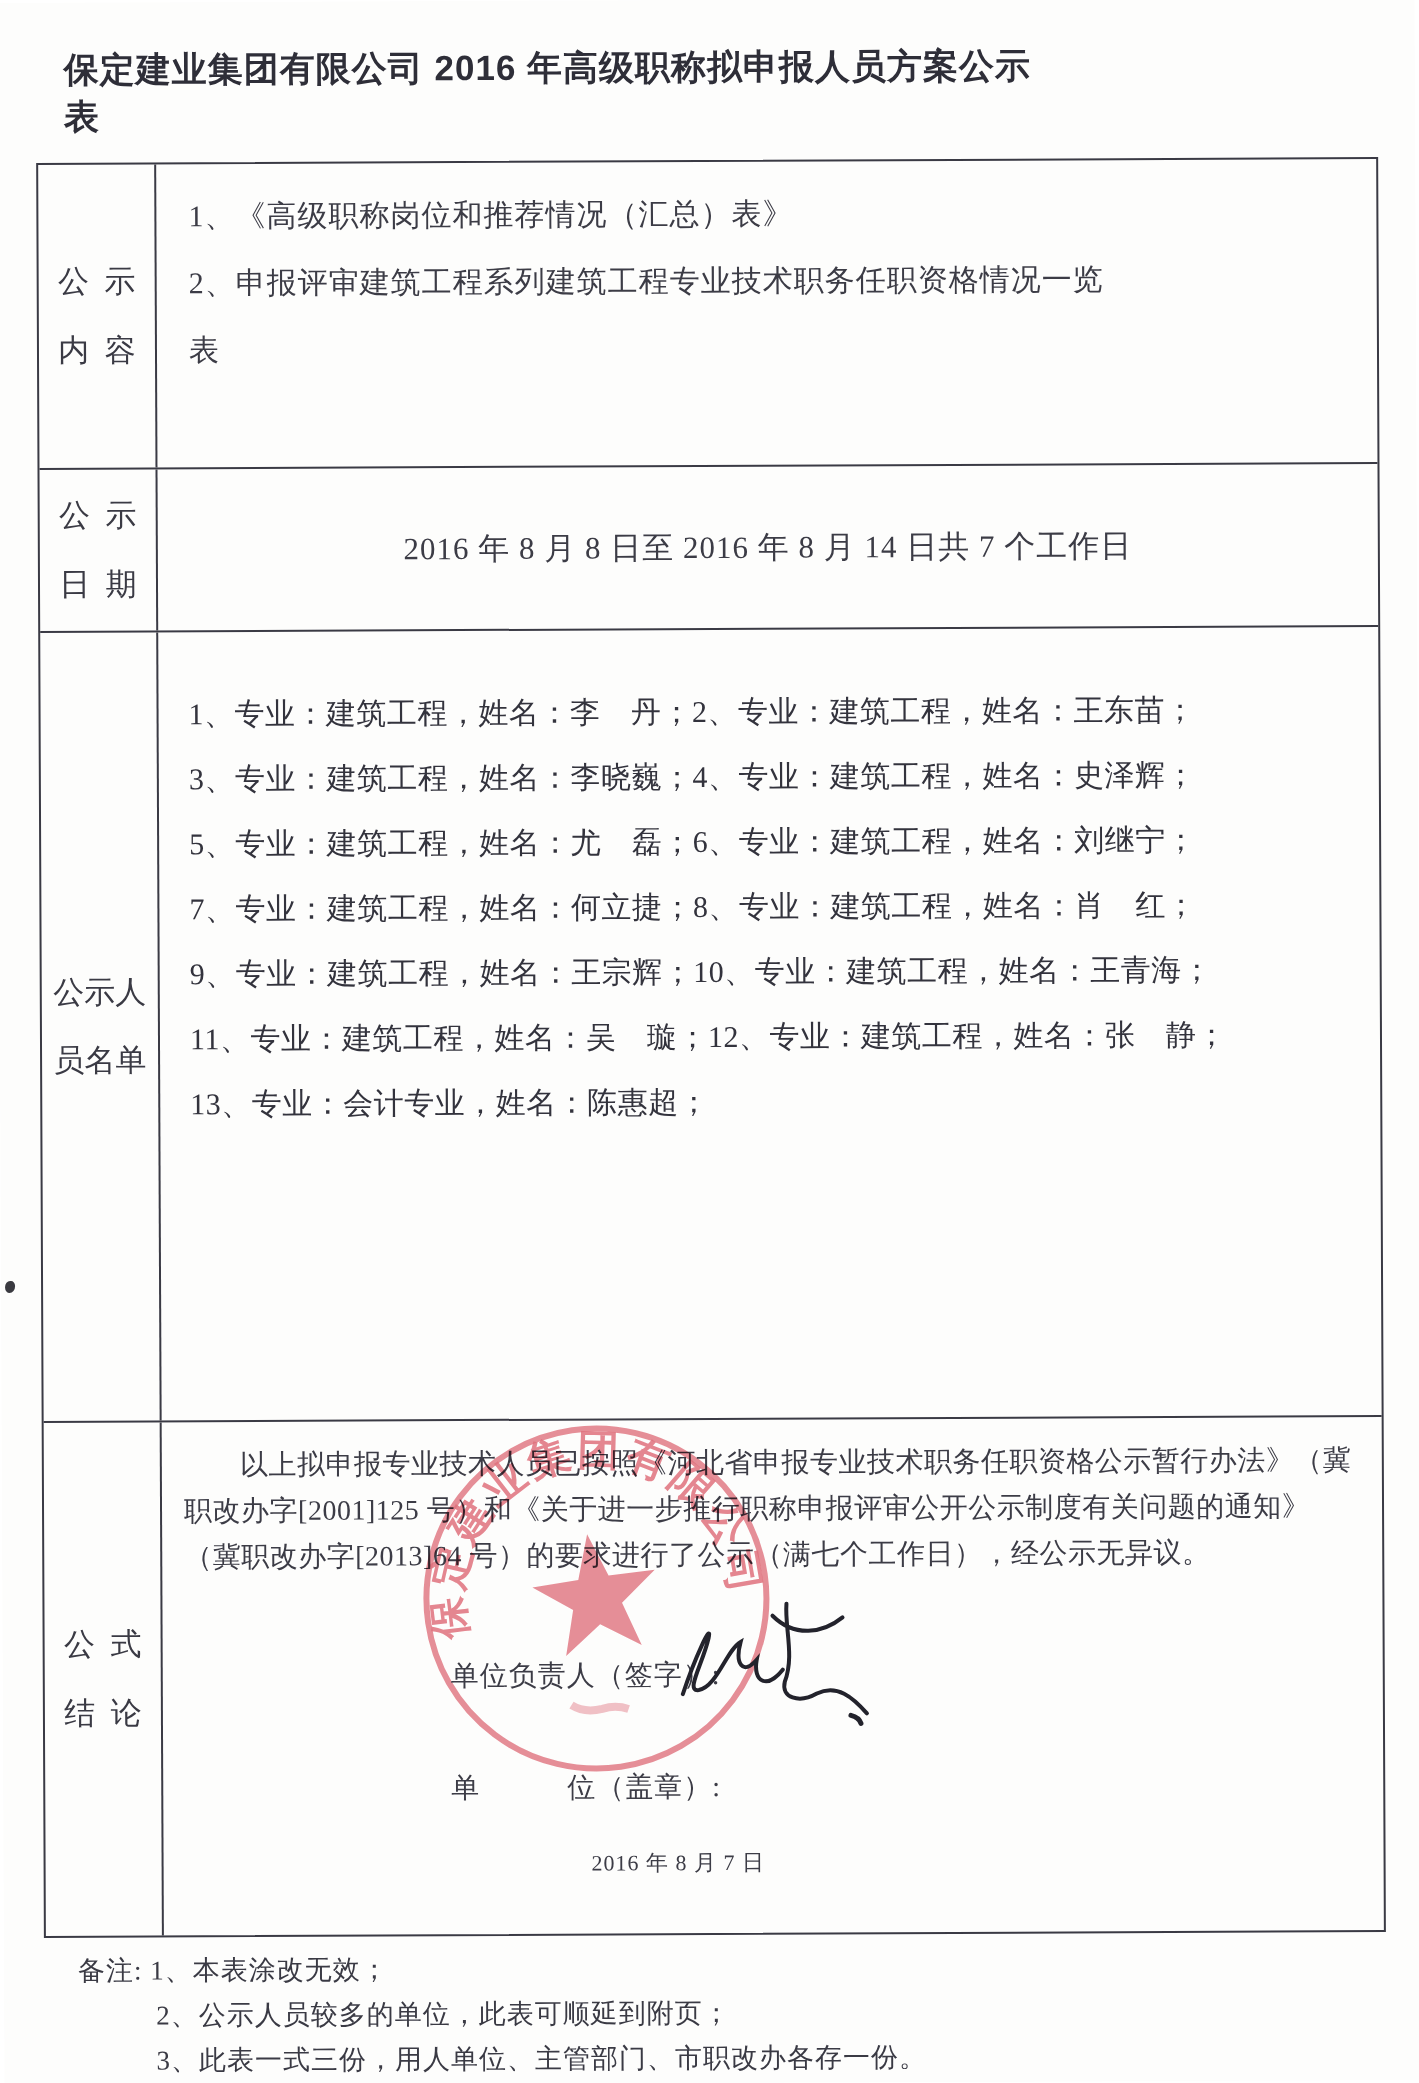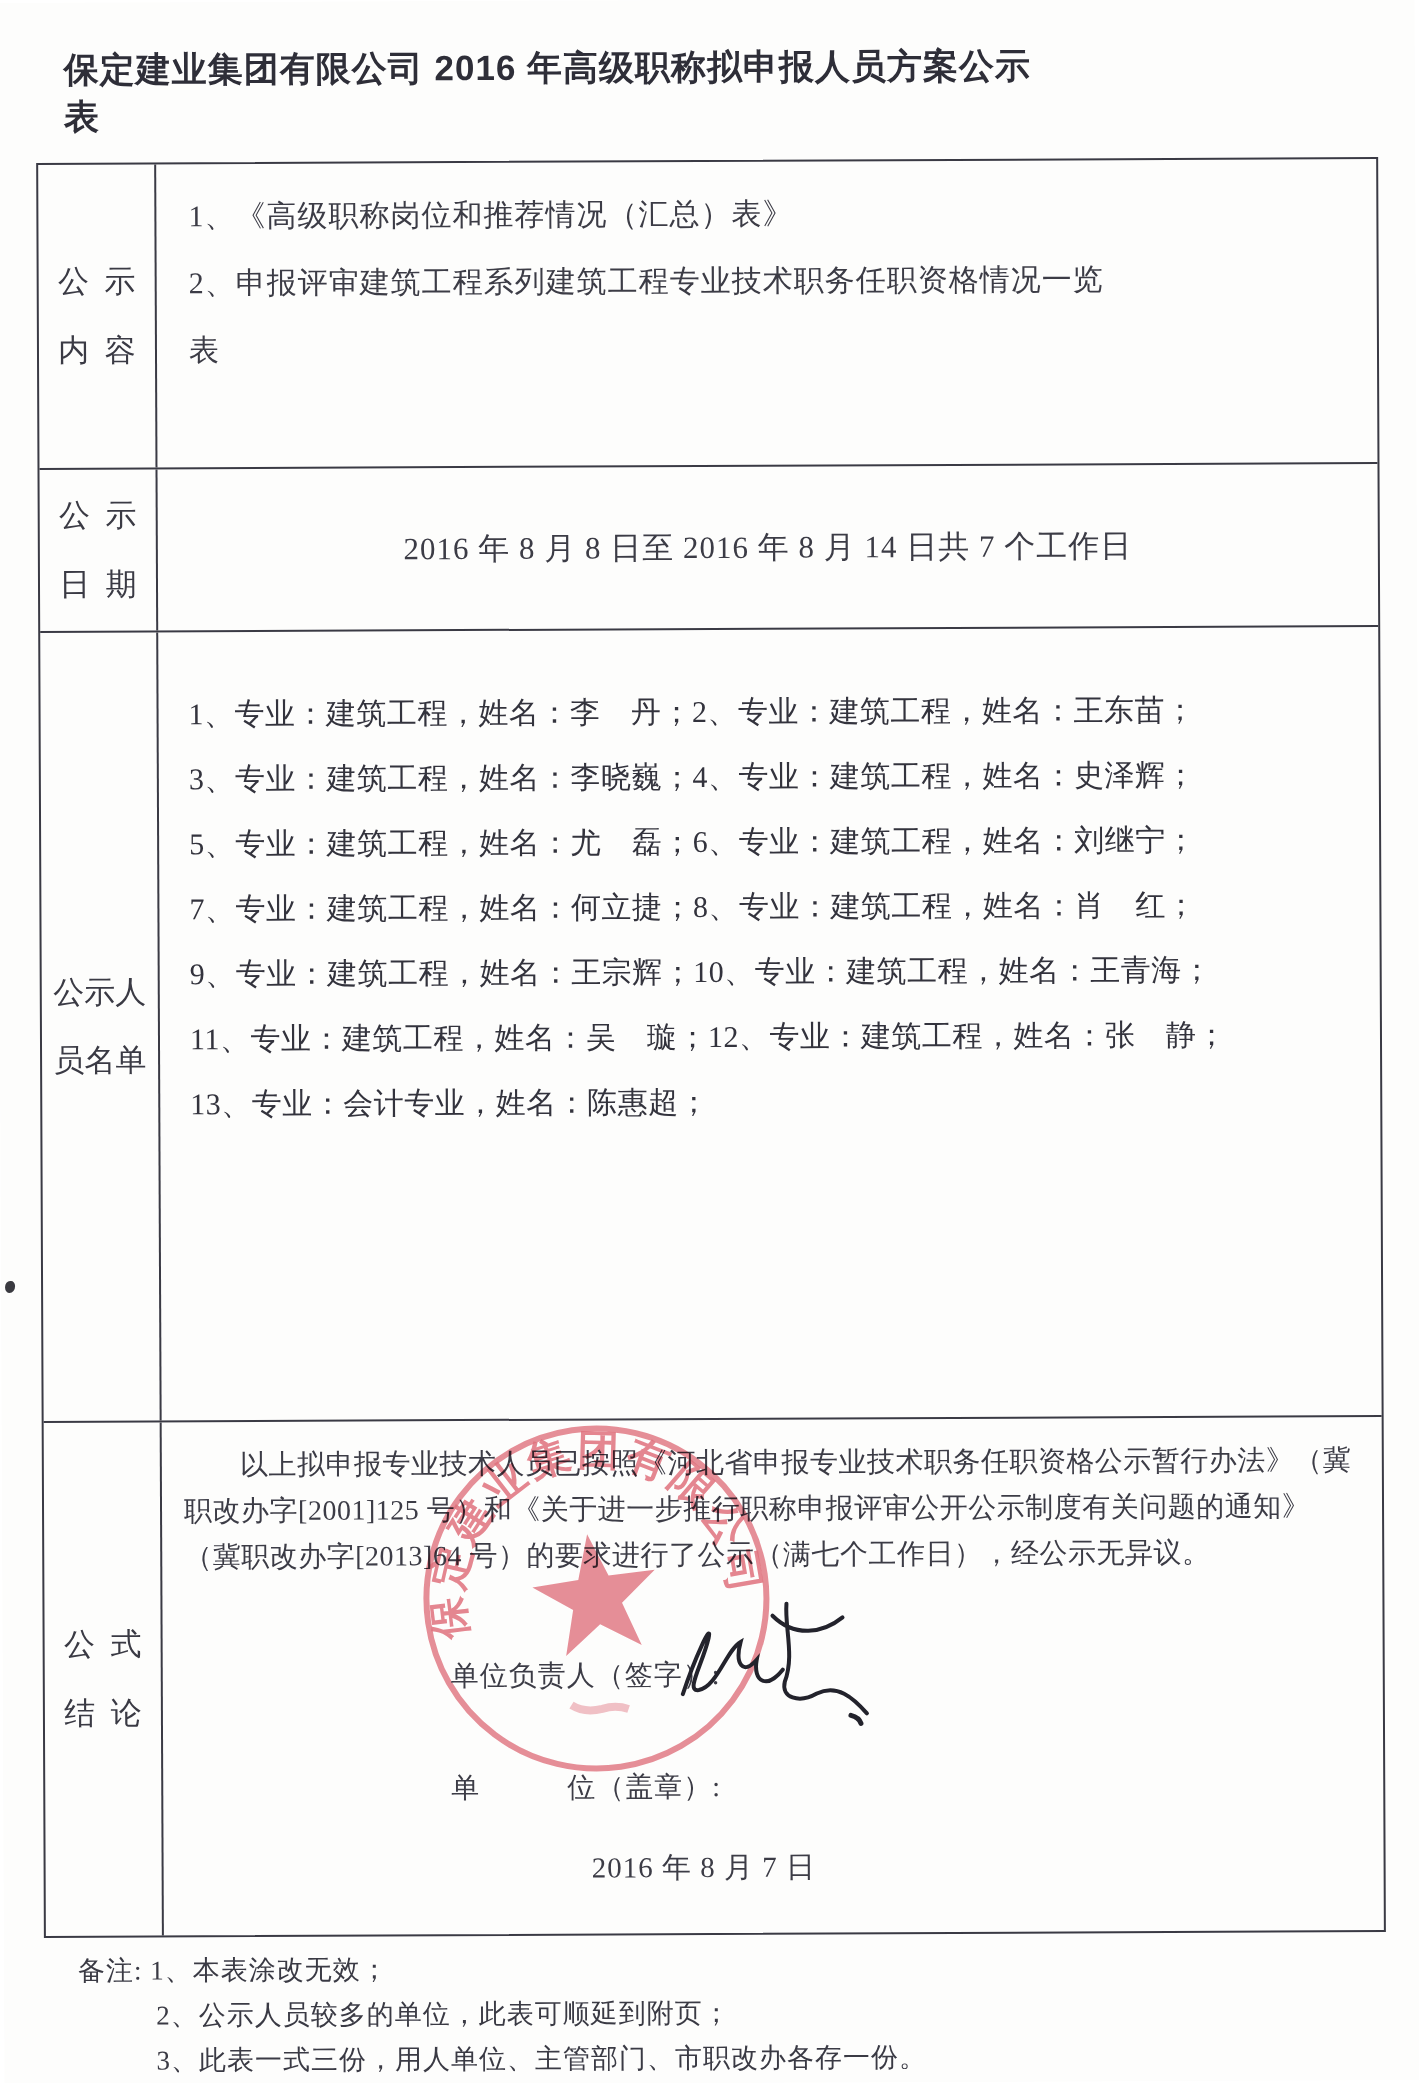--- a/index.html
+++ b/index.html
@@ -32,21 +32,21 @@
   .row-people .content-cell{padding:62px 14px 0 30px;font-size:30px;letter-spacing:.5px;
                             color:#33333d;}
   .people-line{height:65px;line-height:40px;}
   
   .row-conclusion{flex:1;}
   .row-conclusion .content-cell{font-size:28px;color:#3c3c46;}
   .conclusion-paragraph{position:absolute;left:22px;top:20px;width:1168px;
                         text-indent:2em;line-height:46px;letter-spacing:.5px;}
   .sign-line{position:absolute;left:288px;top:236px;font-size:28px;letter-spacing:1px;}
   .seal-line{position:absolute;left:288px;top:348px;font-size:28px;letter-spacing:1px;white-space:pre;}
-  .date-line{position:absolute;left:428px;top:428px;font-size:29px;letter-spacing:1px;}
+  .date-line{position:absolute;left:428px;top:428px;font-size:22px;letter-spacing:1px;}
   .stamp{position:absolute;left:244px;top:-12px;width:380px;height:380px;
          mix-blend-mode:multiply;opacity:.88;transform:rotate(-8deg);}
   .signature{position:absolute;left:492px;top:178px;width:220px;height:130px;}
   
   .notes{position:absolute;left:74px;top:1946px;font-size:27px;color:#3a3a44;
          letter-spacing:1px;line-height:45px;}
   .notes .note-item-follow{margin-left:78px;}
   .speck{position:absolute;left:4px;top:1278px;width:10px;height:12px;border-radius:50% 40% 55% 45%;
          background:#3a3a40;}
 </style>

